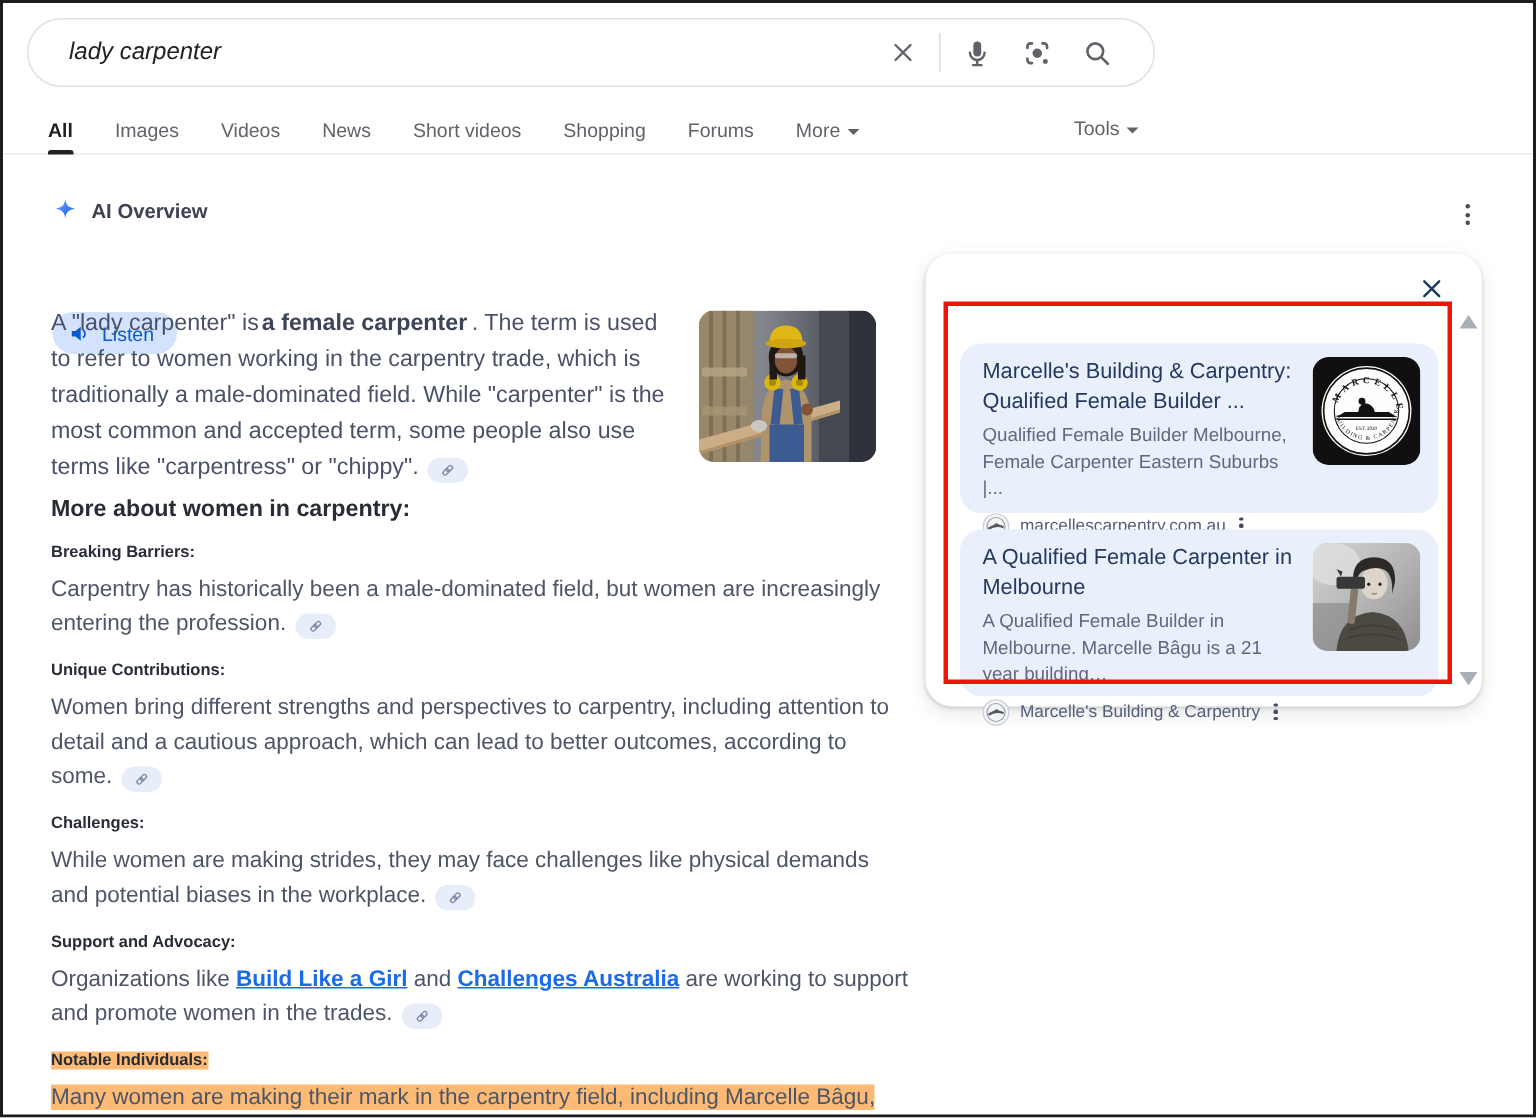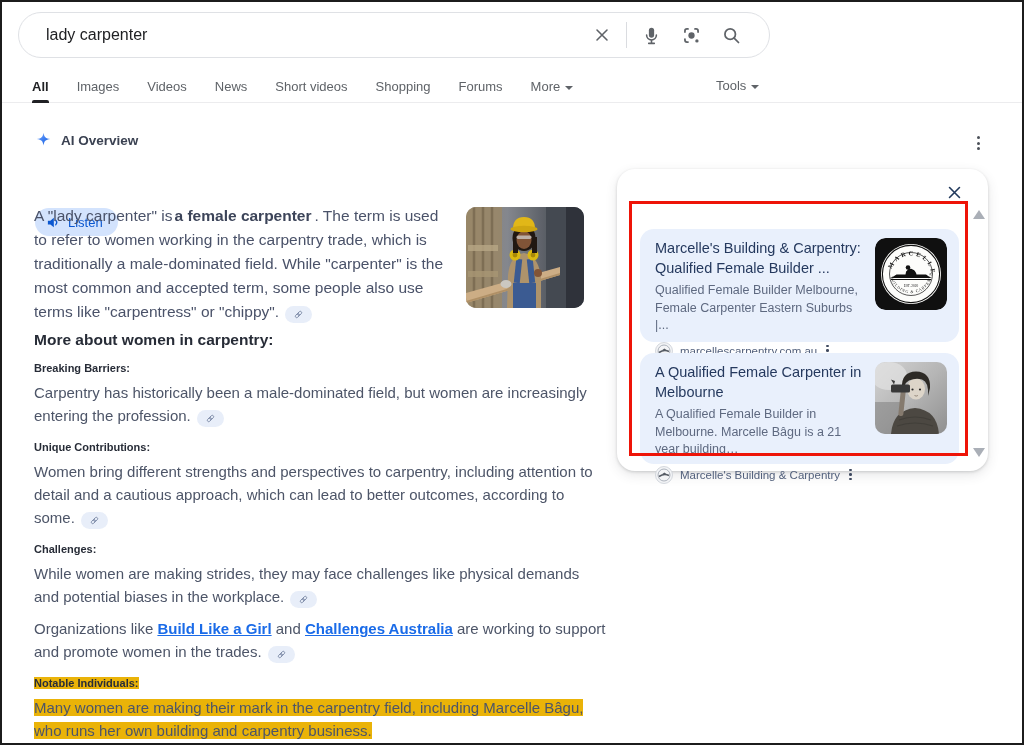--- a/index.html
+++ b/index.html
@@ -9,21 +9,21 @@
     border:2px solid #1c1c1c; overflow:hidden;
     font-family:"Liberation Sans", sans-serif; color:#202124;
   }
 
   
   .searchbar {
     position:absolute; left:16px; top:10px; width:752px; height:46px;
     border:1px solid #dfe1e5; border-radius:24px; background:#fff;
     display:flex; align-items:center; padding:0 18px 0 27px;
   }
-  .query { flex:1; font-size:16px; color:#202124; }
+  .query { flex:1; font-size:16px; color:#202124;font-style:italic; }
   .sb-icons { display:flex; align-items:center; gap:0; }
   .sbi { width:40px; height:40px; display:flex; align-items:center; justify-content:center; cursor:pointer; }
   .sbi svg { display:block; }
   .sb-divider { width:1px; height:26px; background:#dadce0; margin:0 4px; }
 
   
   .tabs {
     position:absolute; left:0; top:69px; width:100%; height:32px;
     border-bottom:1px solid #ececee; display:flex; align-items:center;
     padding-left:30px; font-size:13px; color:#5f6368;
@@ -65,21 +65,21 @@
     margin-left:6px; vertical-align:-3px; cursor:pointer;
   }
 
   
   .subheading { position:absolute; left:32px; top:329px; font-size:15.5px; font-weight:bold; color:#272c37; }
   .sections { position:absolute; left:32px; top:355px; width:572px; }
   .section { margin-bottom:8px; }
   .section h4 { margin:0 0 2px 0; font-size:11px; line-height:22px; color:#272c37; }
   .section p { margin:0 0 9px 0; font-size:15px; line-height:23px; color:#4d5568; }
   .txt-link { color:#1a6be8; font-weight:bold; text-decoration:underline; cursor:pointer; }
-  .hl { background:#eab308; box-decoration-break:clone; -webkit-box-decoration-break:clone; }
+  .hl { background:#fdba74; box-decoration-break:clone; -webkit-box-decoration-break:clone; }
 
   
   .panel {
     position:absolute; left:615px; top:167px; width:371px; height:302px;
     background:#fff; border-radius:18px;
     box-shadow:0 1px 3px rgba(60,64,67,.20), 0 4px 12px rgba(60,64,67,.13);
   }
   .panel-close { position:absolute; right:22px; top:11px; width:24px; height:24px;
     display:flex; align-items:center; justify-content:center; cursor:pointer; }
   .red-box { position:absolute; left:627px; top:199px; width:339px; height:255px;
@@ -272,20 +272,21 @@
             <svg width="11" height="11" viewBox="0 0 24 24" fill="none" stroke="#7c89a6" stroke-width="2">
               <g transform="rotate(-45 12 12)">
                 <rect x="3.5" y="9" width="10" height="6" rx="3"></rect>
                 <rect x="10.5" y="9" width="10" height="6" rx="3"></rect>
               </g>
             </svg>
           </span></p>
     </div>
 
     <div class="section">
+      <h4>Support and Advocacy:</h4>
       <p><span>Organizations like </span><span class="txt-link">Build Like a Girl</span><span> and </span><span class="txt-link">Challenges Australia</span><span> are working to support and promote women in the trades.</span><span class="chip">
             <svg width="11" height="11" viewBox="0 0 24 24" fill="none" stroke="#7c89a6" stroke-width="2">
               <g transform="rotate(-45 12 12)">
                 <rect x="3.5" y="9" width="10" height="6" rx="3"></rect>
                 <rect x="10.5" y="9" width="10" height="6" rx="3"></rect>
               </g>
             </svg>
           </span></p>
     </div>
 

